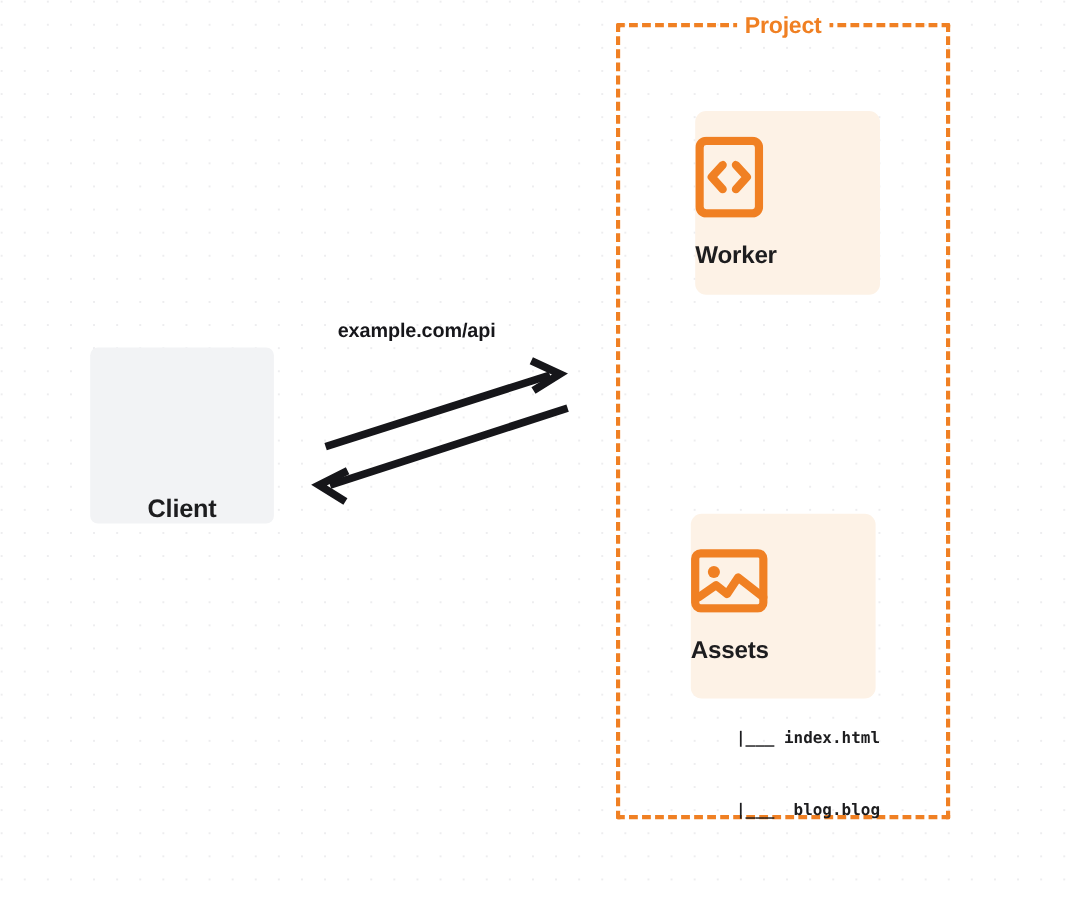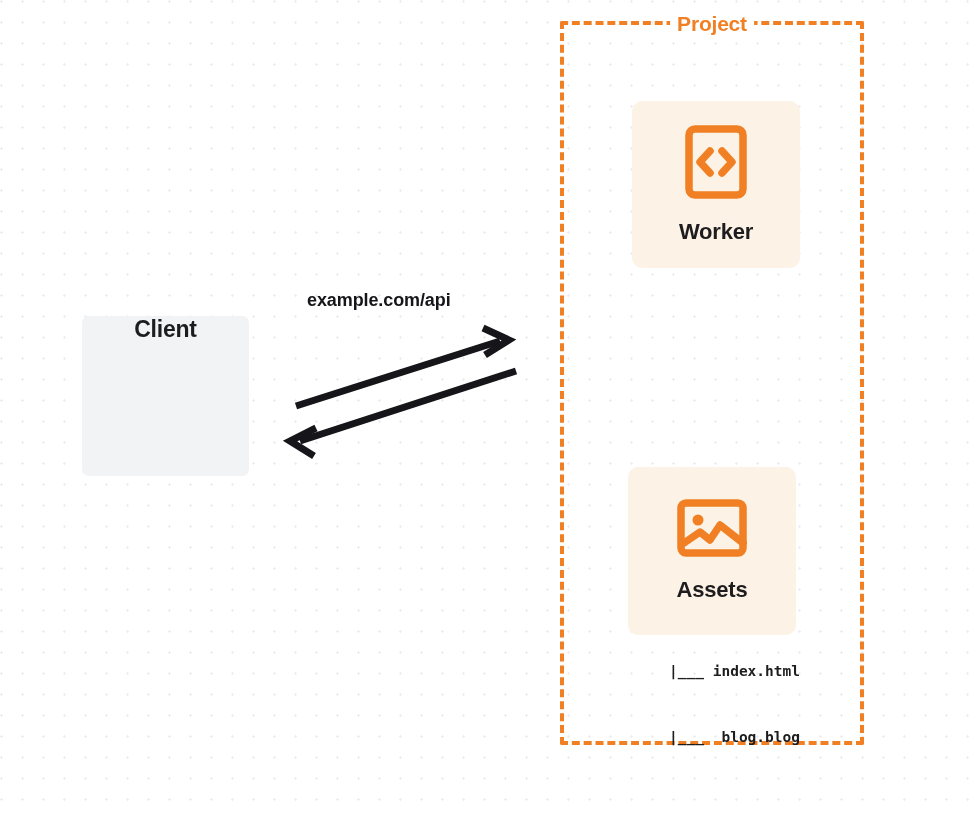--- a/index.html
+++ b/index.html
@@ -24,21 +24,21 @@
   
   .client-node {
     position: absolute;
     left: 82px;
     top: 316px;
     width: 167px;
     height: 160px;
     background: #f2f3f5;
     border-radius: 7px;
     display: flex;
-    align-items: flex-start;
+    align-items: flex-end;
     justify-content: center;
   }
   .client-label {
     font-size: 23px;
     font-weight: bold;
     color: #1d1d1f;
     letter-spacing: -0.2px;
   }
 
   
@@ -86,21 +86,20 @@
     white-space: nowrap;
   }
 
   
   .card {
     position: absolute;
     background: #fdf2e6;
     border-radius: 10px;
     display: flex;
     flex-direction: column;
-    align-items: center;
     justify-content: center;
   }
   .card-worker {
     left: 632px;
     top: 101px;
     width: 168px;
     height: 167px;
   }
   .card-assets {
     left: 628px;

